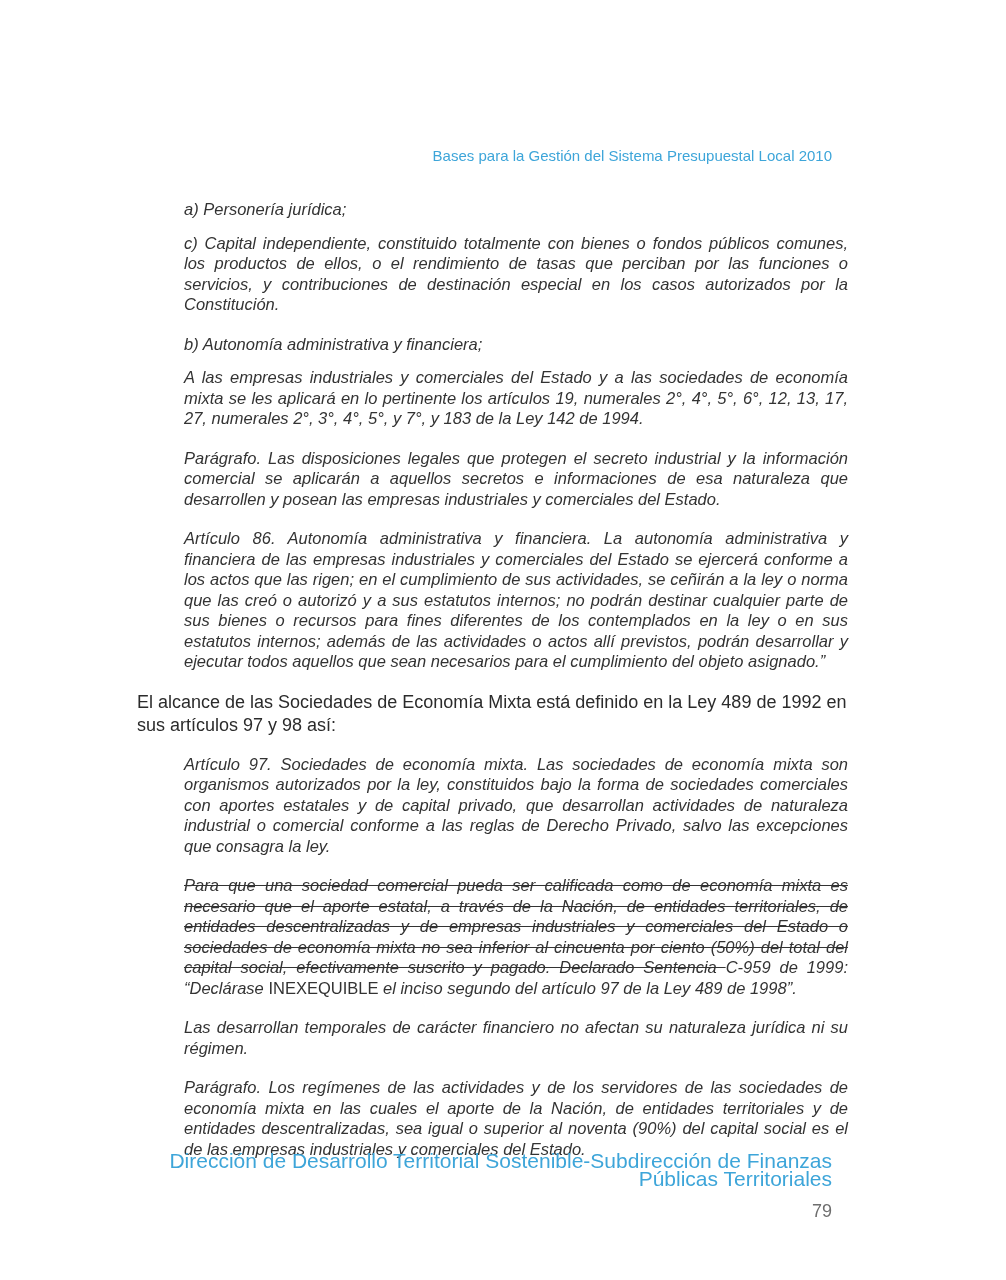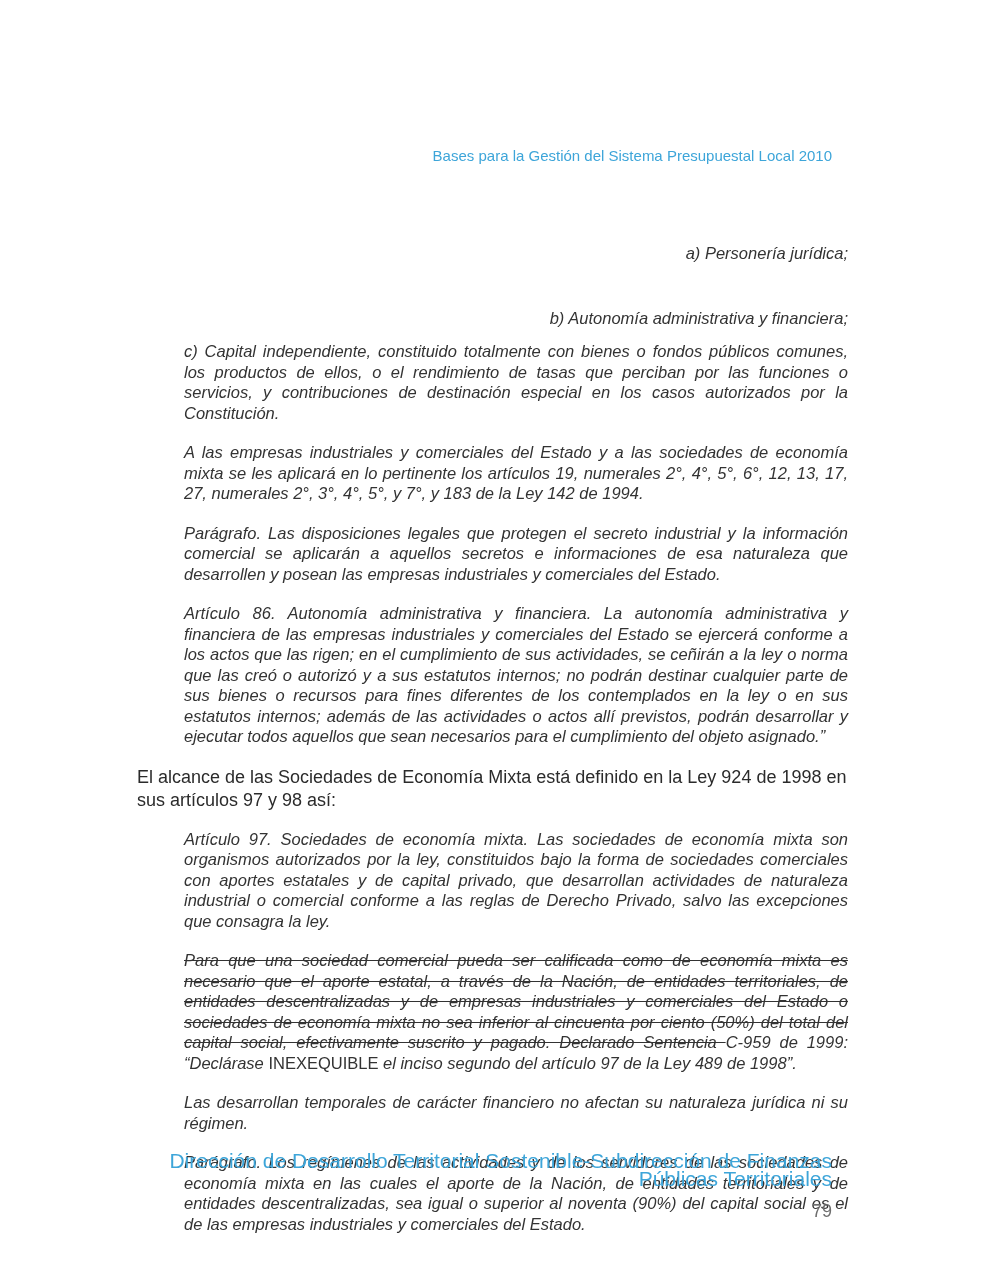--- a/index.html
+++ b/index.html
@@ -39,22 +39,21 @@
   .content p.quote {
     margin-left: 47px;
     font-style: italic;
     font-size: 16.5px;
     line-height: 20.5px;
     text-align: justify;
     color: #333333;
   }
   .content p.quote.short {
     margin-bottom: 13px;
-    text-align: right;
-    margin-top: 44px;
+    text-align: left;
   }
   .content p.body {
     font-style: normal;
     font-size: 18px;
     line-height: 23px;
     text-align: left;
     color: #2b2b2b;
     margin-bottom: 17px;
   }
   .content span.strike {
@@ -83,26 +82,26 @@
   }
 </style>
 </head>
 <body>
 
 <div class="page">
   <div class="running-header">Bases para la Gestión del Sistema Presupuestal Local 2010</div>
 
   <div class="content" id="content">
       <p class="quote short"><span>a) Personería jurídica;</span></p>
+      <p class="quote"><span>c) Capital independiente, constituido totalmente con bienes o fondos públicos comunes, los productos de ellos, o el rendimiento de tasas que perciban por las funciones o servicios, y contribuciones de destinación especial en los casos autorizados por la Constitución.</span></p>
       <p class="quote short"><span>b) Autonomía administrativa y financiera;</span></p>
-      <p class="quote"><span>c) Capital independiente, constituido totalmente con bienes o fondos públicos comunes, los productos de ellos, o el rendimiento de tasas que perciban por las funciones o servicios, y contribuciones de destinación especial en los casos autorizados por la Constitución.</span></p>
       <p class="quote"><span>A las empresas industriales y comerciales del Estado y a las sociedades de economía mixta se les aplicará en lo pertinente los artículos 19, numerales 2°, 4°, 5°, 6°, 12, 13, 17, 27, numerales 2°, 3°, 4°, 5°, y 7°, y 183 de la Ley 142 de 1994.</span></p>
       <p class="quote"><span>Parágrafo. Las disposiciones legales que protegen el secreto industrial y la información comercial se aplicarán a aquellos secretos e informaciones de esa naturaleza que desarrollen y posean las empresas industriales y comerciales del Estado.</span></p>
       <p class="quote"><span>Artículo 86. Autonomía administrativa y financiera. La autonomía administrativa y financiera de las empresas industriales y comerciales del Estado se ejercerá conforme a los actos que las rigen; en el cumplimiento de sus actividades, se ceñirán a la ley o norma que las creó o autorizó y a sus estatutos internos; no podrán destinar cualquier parte de sus bienes o recursos para fines diferentes de los contemplados en la ley o en sus estatutos internos; además de las actividades o actos allí previstos, podrán desarrollar y ejecutar todos aquellos que sean necesarios para el cumplimiento del objeto asignado.”</span></p>
-      <p class="body"><span>El alcance de las Sociedades de Economía Mixta está definido en la Ley 924 de 1998 en sus artículos 97 y 98 así:</span></p>
+      <p class="body"><span>El alcance de las Sociedades de Economía Mixta está definido en la Ley 489 de 1992 en sus artículos 97 y 98 así:</span></p>
       <p class="quote"><span>Artículo 97. Sociedades de economía mixta. Las sociedades de economía mixta son organismos autorizados por la ley, constituidos bajo la forma de sociedades comerciales con aportes estatales y de capital privado, que desarrollan actividades de naturaleza industrial o comercial conforme a las reglas de Derecho Privado, salvo las excepciones que consagra la ley.</span></p>
       <p class="quote"><span class="strike">Para que una sociedad comercial pueda ser calificada como de economía mixta es necesario que el aporte estatal, a través de la Nación, de entidades territoriales, de entidades descentralizadas y de empresas industriales y comerciales del Estado o sociedades de economía mixta no sea inferior al cincuenta por ciento (50%) del total del capital social, efectivamente suscrito y pagado. Declarado Sentencia </span><span>C-959 de 1999: “Declárase </span><span class="upright">INEXEQUIBLE</span><span> el inciso segundo del artículo 97 de la Ley 489 de 1998”.</span></p>
       <p class="quote"><span>Las desarrollan temporales de carácter financiero no afectan su naturaleza jurídica ni su régimen.</span></p>
       <p class="quote"><span>Parágrafo. Los regímenes de las actividades y de los servidores de las sociedades de economía mixta en las cuales el aporte de la Nación, de entidades territoriales y de entidades descentralizadas, sea igual o superior al noventa (90%) del capital social es el de las empresas industriales y comerciales del Estado.</span></p>
     </div>
 
   <div class="running-footer">Dirección de Desarrollo Territorial Sostenible-Subdirección de Finanzas Públicas Territoriales</div>
 
   <div class="page-number">79</div>
 </div>

